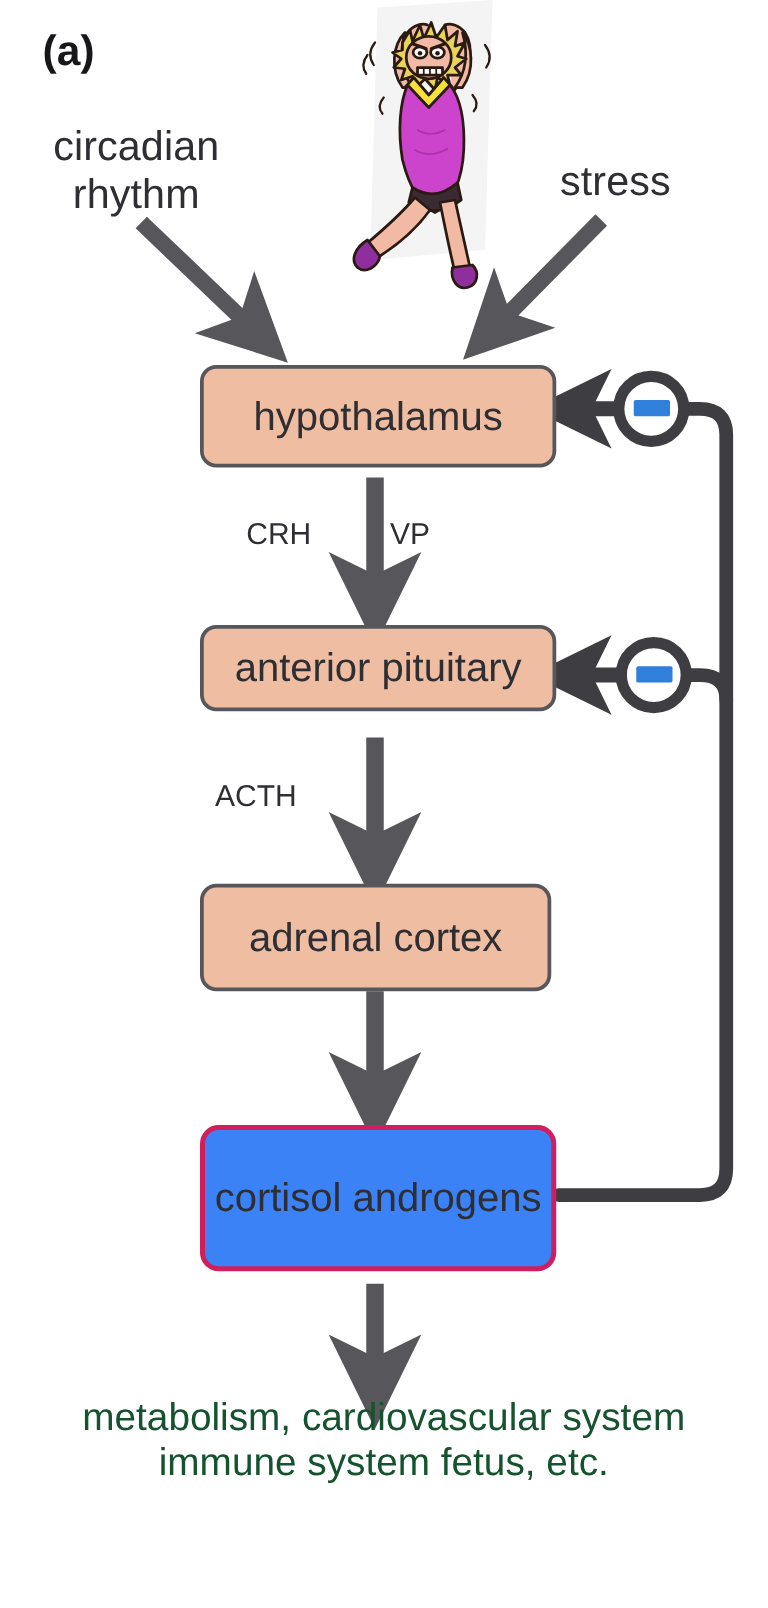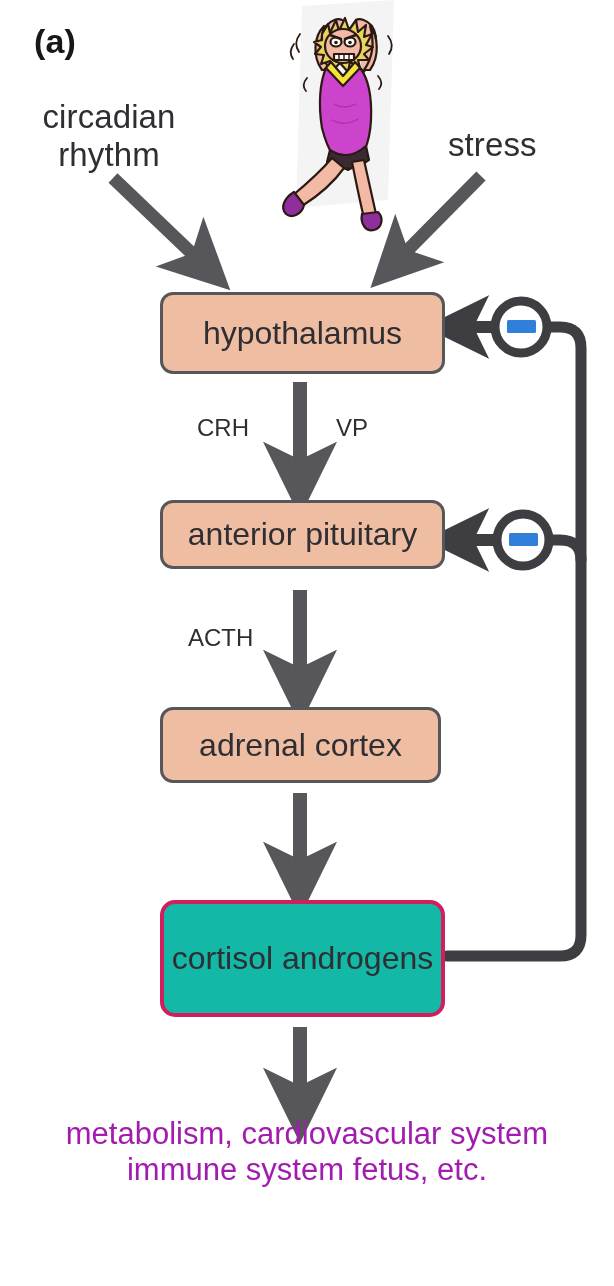--- a/index.html
+++ b/index.html
@@ -58,48 +58,48 @@
     text-align: right;
     font-size: 32px;
     color: #2e2e33;
     line-height: 1.15;
   }
   .node.tan {
     background: #efbda1;
     border: 3.5px solid #57565a;
   }
   .node.pink {
-    background: #14b8a6;
+    background: #3b82f6;
     border: 4px solid #cf1f5c;
     border-radius: 15px;
   }
   #node-hypothalamus { left: 160px; top: 292px; width: 285px; height: 82px; }
   #node-anterior-pituitary { left: 160px; top: 500px; width: 285px; height: 69px; }
-  #node-adrenal-cortex { left: 160px; top: 707px; width: 281px; height: 76px; }
+  #node-adrenal-cortex { left: 160px; top: 707px; width: 281px; height: 86px; }
   #node-cortisol { left: 160px; top: 900px; width: 285px; height: 117px; }
 
   
   .hormone {
     position: absolute;
     font-size: 24px;
     color: #2e2e33;
   }
   #label-crh { left: 197px; top: 414px; }
-  #label-vp  { left: 336px; top: 414px; }
-  #label-acth{ left: 188px; top: 624px; }
+  #label-vp  { left: 312px; top: 414px; }
+  #label-acth{ left: 172px; top: 624px; }
 
   
   #outcomes {
     position: absolute;
     left: 7px;
     top: 1116px;
     width: 600px;
     text-align: center;
     font-size: 31px;
-    color: #a21caf;
+    color: #14532d;
     line-height: 1.17;
   }
 
   
   #cartoon {
     position: absolute;
     left: 276px;
     top: 0px;
     width: 132px;
     height: 238px;

